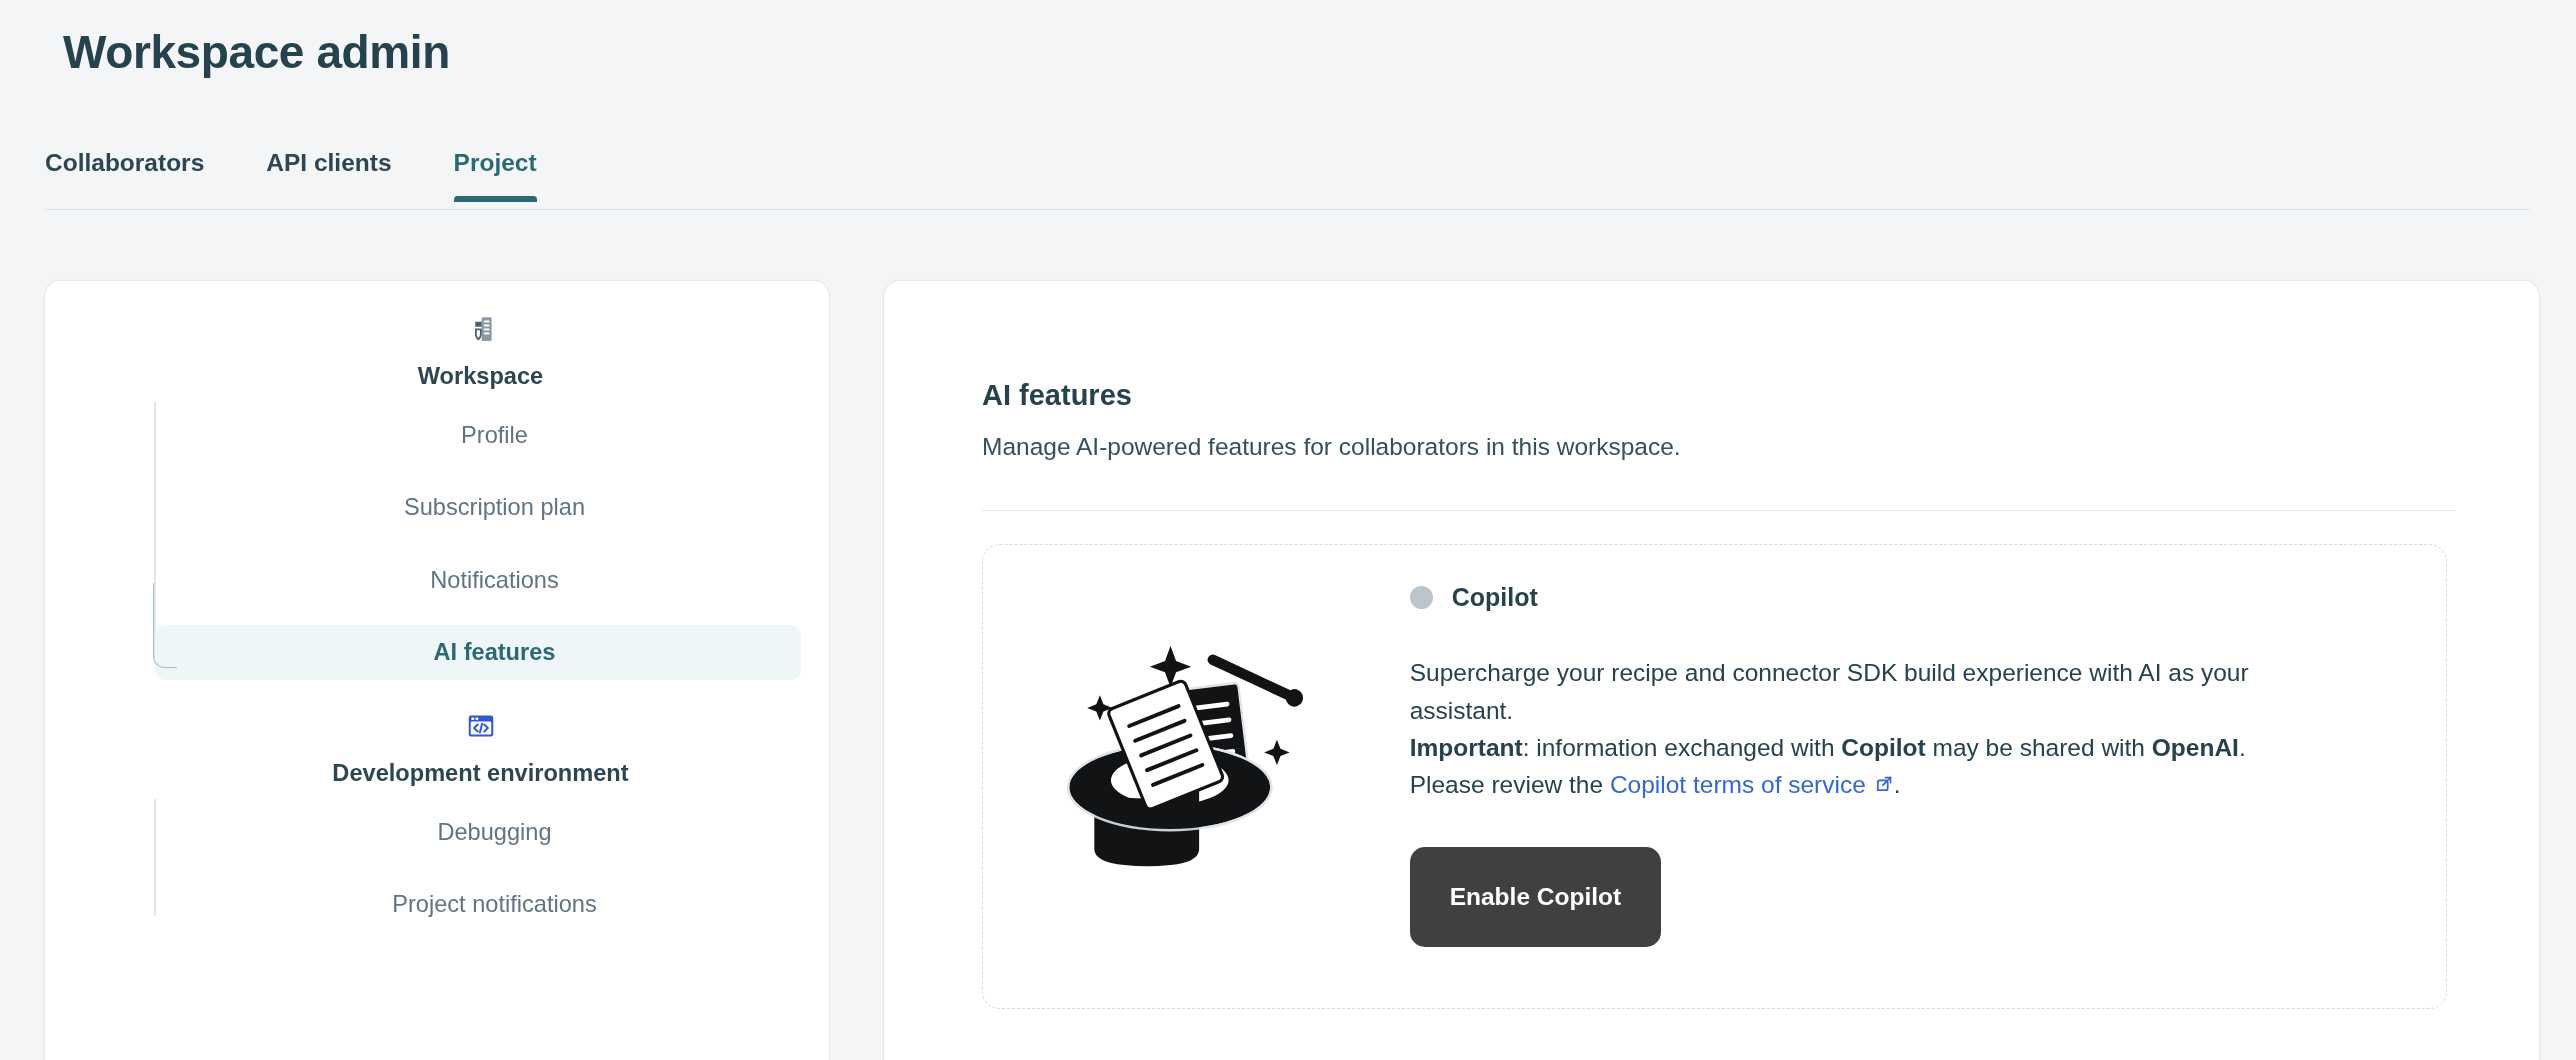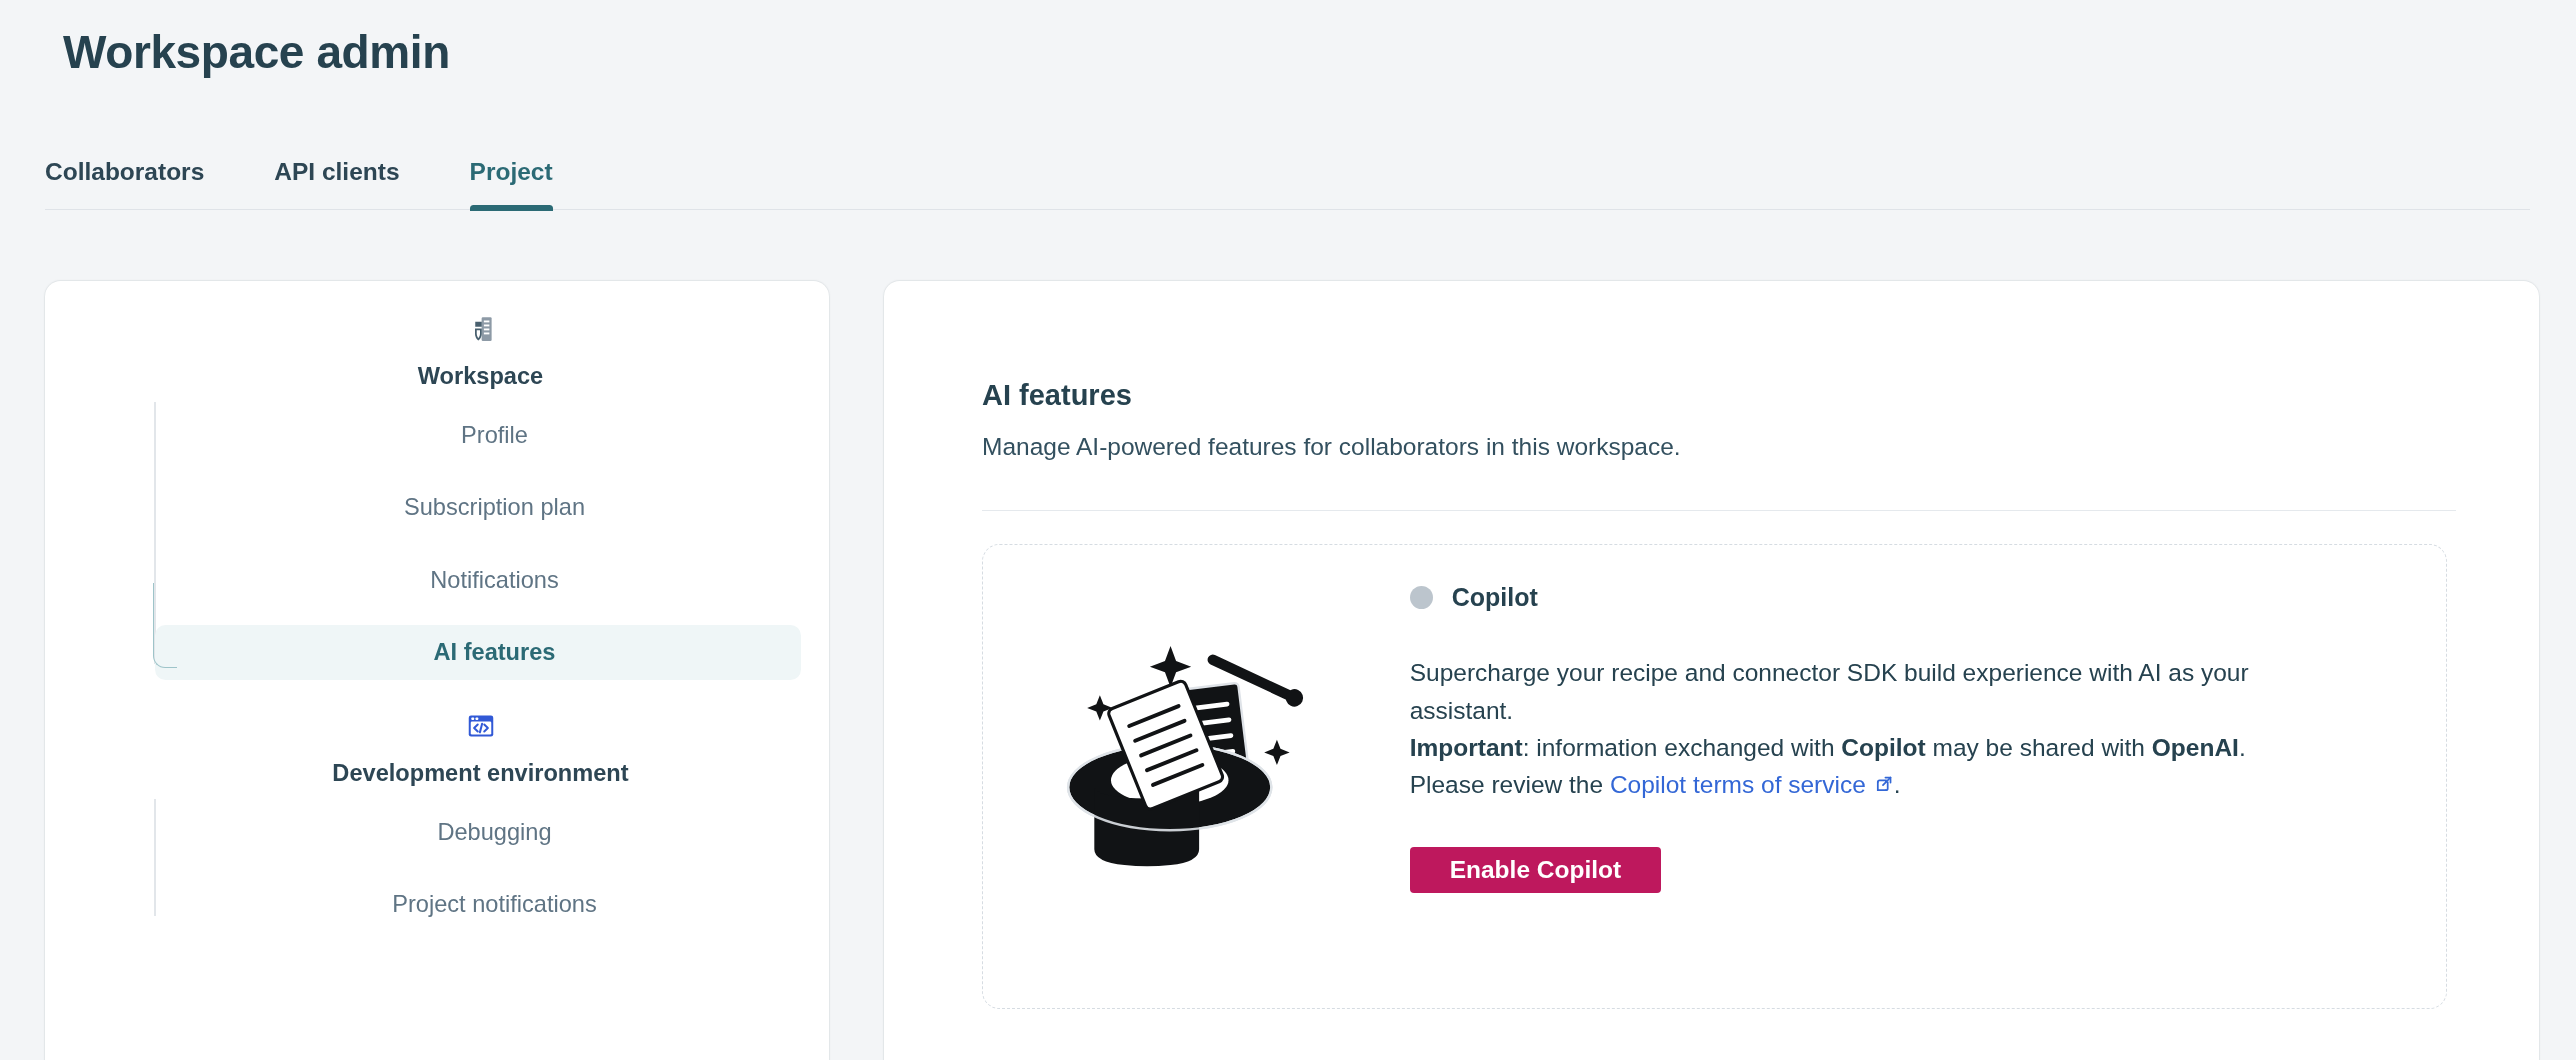--- a/index.html
+++ b/index.html
@@ -35,22 +35,22 @@
 
   
   .tabbar {
     position: absolute;
     left: 45px;
     top: 140px;
     width: 2485px;
     height: 70px;
     border-bottom: 1.7px solid #dfe3e8;
     display: flex;
-    align-items: flex-end;
-    gap: 12px;
+    align-items: center;
+    gap: 4px;
   }
   .tab {
     position: relative;
     font-size: 24.5px;
     font-weight: 700;
     color: #2d4654;
     padding: 0 0 23px 0;
     margin-right: 58px;
     white-space: nowrap;
     cursor: pointer;
@@ -247,27 +247,27 @@
     display: inline-block;
     vertical-align: -1.7px;
     margin-left: 7px;
   }
 
   .enable-btn {
     margin-top: 42px;
     display: inline-flex;
     align-items: center;
     justify-content: center;
-    background: #be185d;
+    background: #404040;
     color: #ffffff;
     font-size: 24.5px;
     font-weight: 700;
     border: none;
-    border-radius: 4px;
-    padding: 9px 40px;
+    border-radius: 15px;
+    padding: 36px 40px;
     cursor: pointer;
     font-family: "Liberation Sans", sans-serif;
   }
 </style>
 </head>
 <body>
 
 <div class="page">
 
   <div class="page-title">Workspace admin</div>

